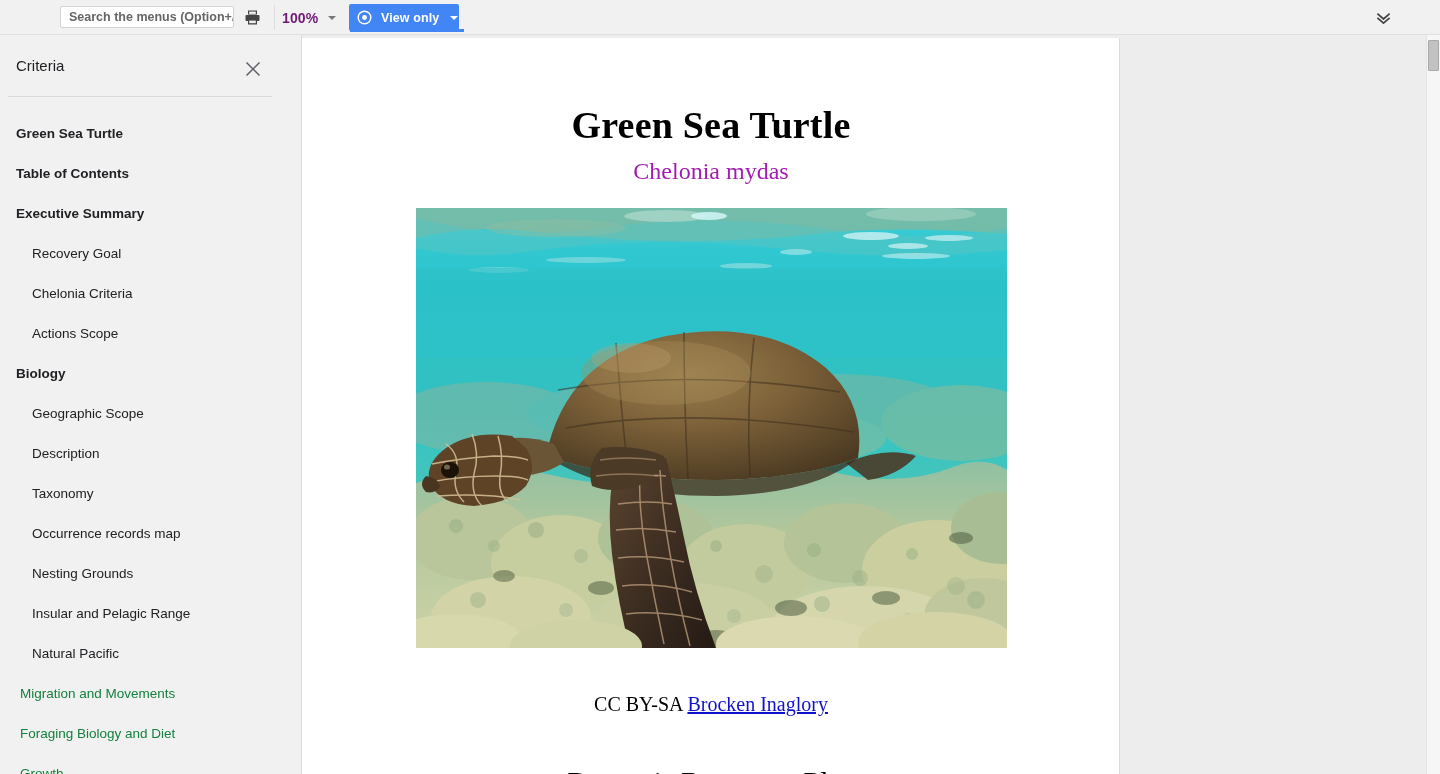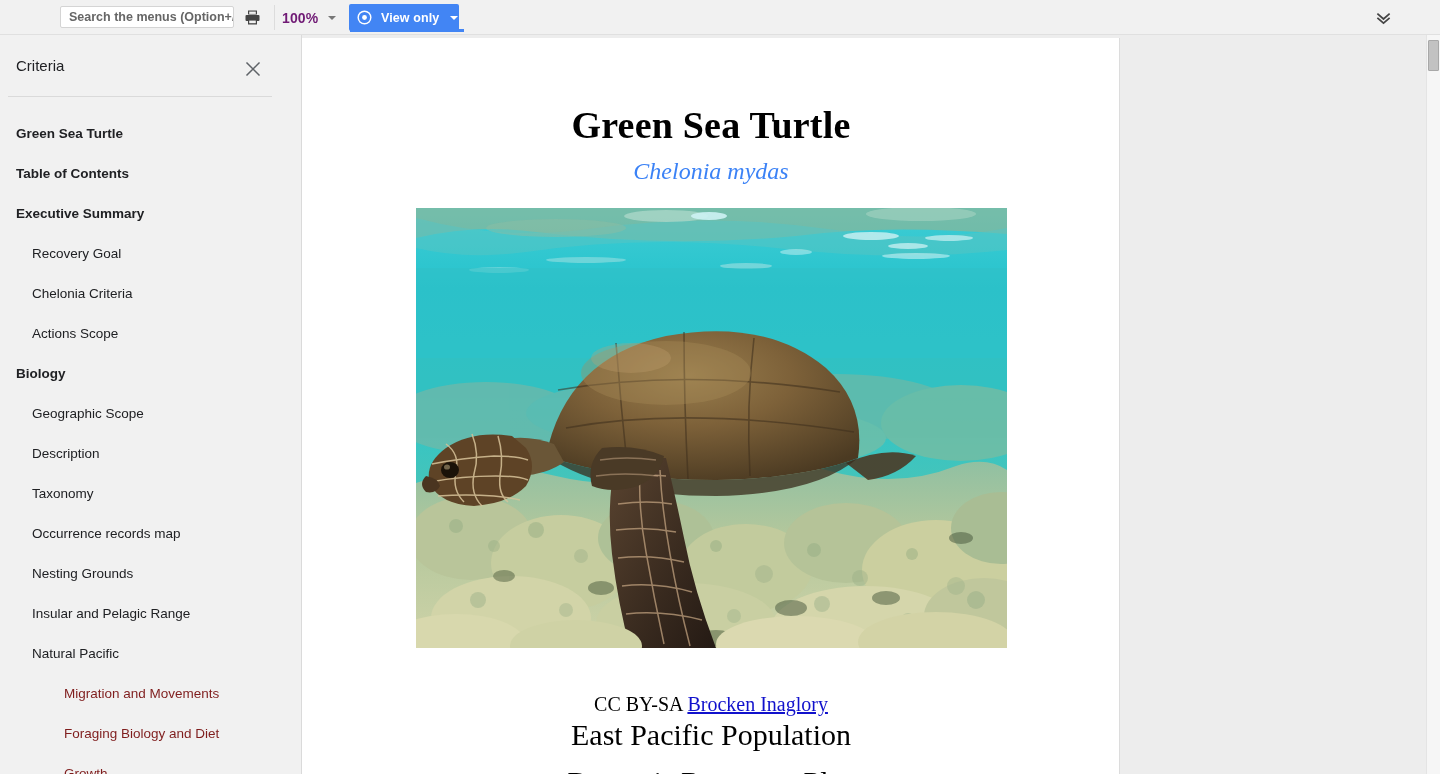--- a/index.html
+++ b/index.html
@@ -176,23 +176,23 @@
   }
   .outline-item.level-1 {
     padding-left: 16px;
     font-weight: bold;
   }
   .outline-item.level-2 {
     padding-left: 32px;
     font-weight: normal;
   }
   .outline-item.level-3 {
-    padding-left: 64px;
+    padding-left: 20px;
     font-weight: normal;
-    color: #7f1d1d;
+    color: #15803d;
   }
 
   
   #doc-area {
     position: absolute;
     left: 302px; top: 35px;
     width: 1138px; height: 739px;
     background: #ededed;
     overflow: hidden;
   }
@@ -215,23 +215,22 @@
     font-size: 38px;
     color: #000;
     letter-spacing: 0.2px;
   }
   #doc-subtitle {
     position: absolute;
     left: 0; top: 120px;
     width: 818px;
     text-align: center;
     font-family: "Liberation Serif", serif;
-    font-style: italic;
     font-size: 24px;
-    color: #3b82f6;
+    color: #a21caf;
   }
 
   
   #doc-photo {
     position: absolute;
     left: 114px; top: 170px;
     width: 591px; height: 440px;
     overflow: hidden;
   }
 
@@ -580,21 +579,20 @@
           <ellipse cx="520" cy="434" rx="78" ry="30" fill="#d3d3a6"></ellipse>
         </g>
       </svg>
     </div>
 
     <div id="doc-caption">
       <span>CC BY-SA</span>
       <span id="doc-caption-link">Brocken Inaglory</span>
     </div>
 
-    <div id="doc-line-pop">East Pacific Population</div>
 
     <div id="doc-line-plan">
       <span class="ital">Dynamic</span>
       <span>Recovery Plan</span>
     </div>
 
   </div>
 </div>
 
 <div id="vscrollbar-track"></div>

